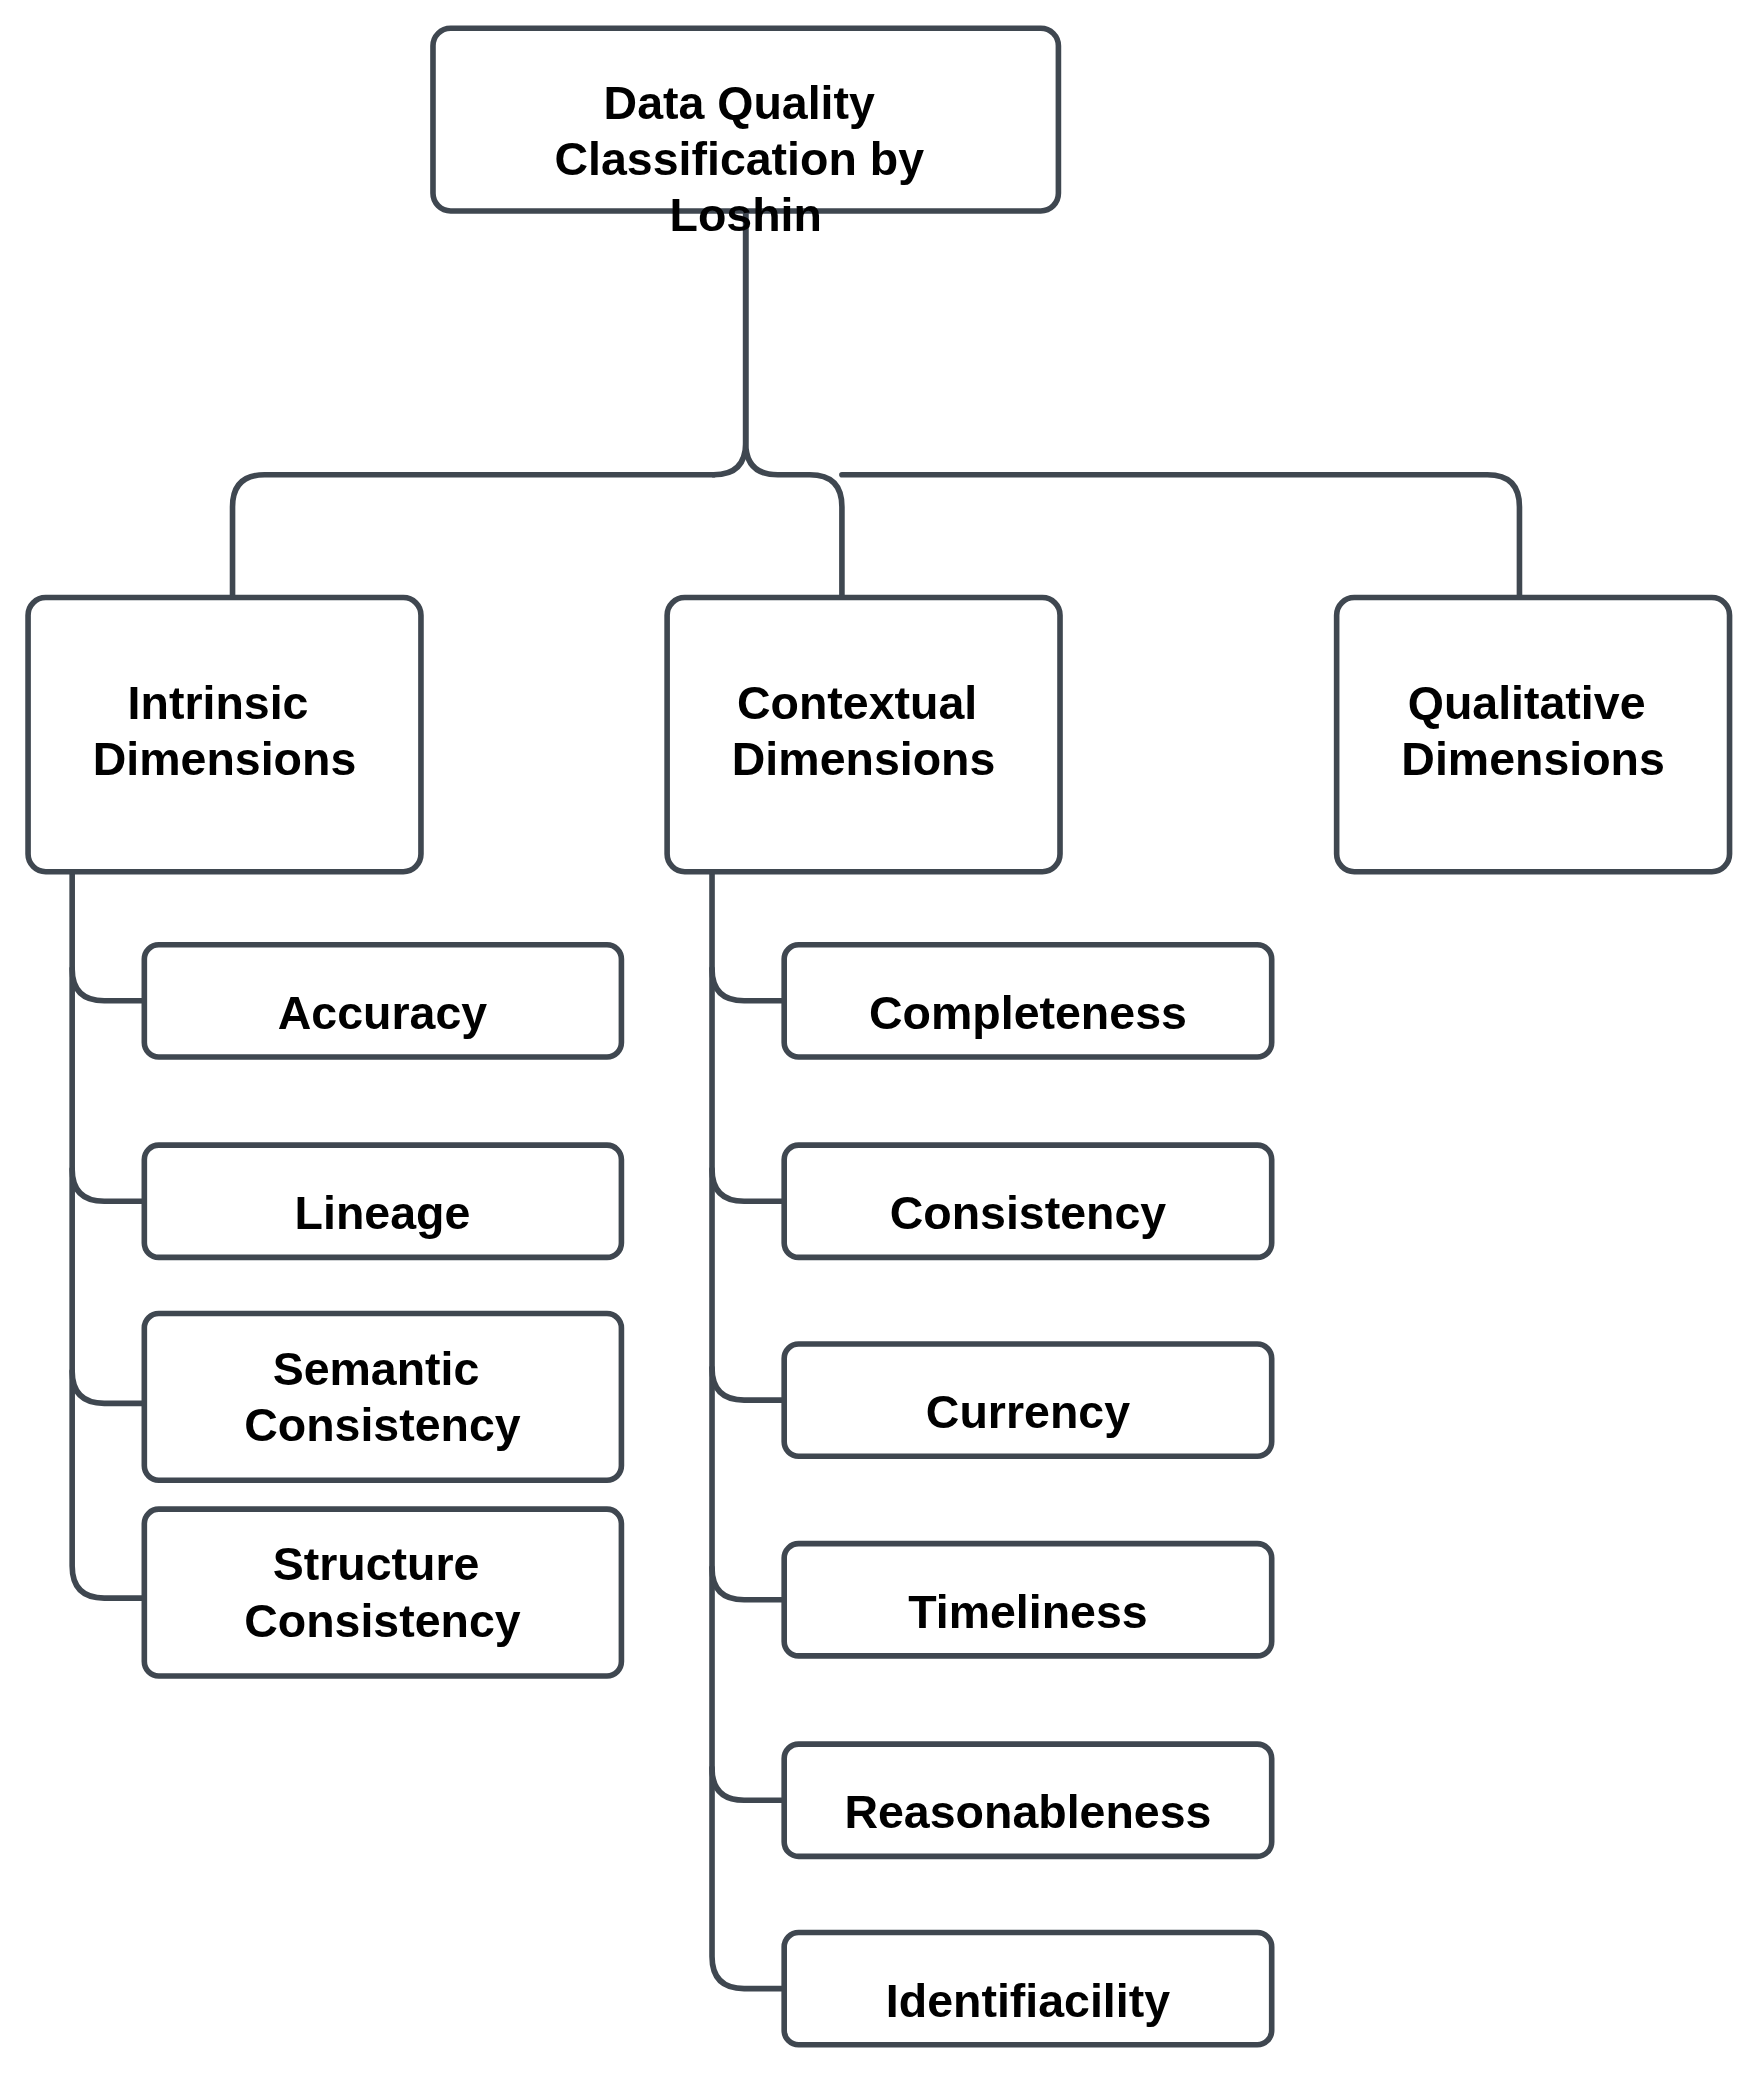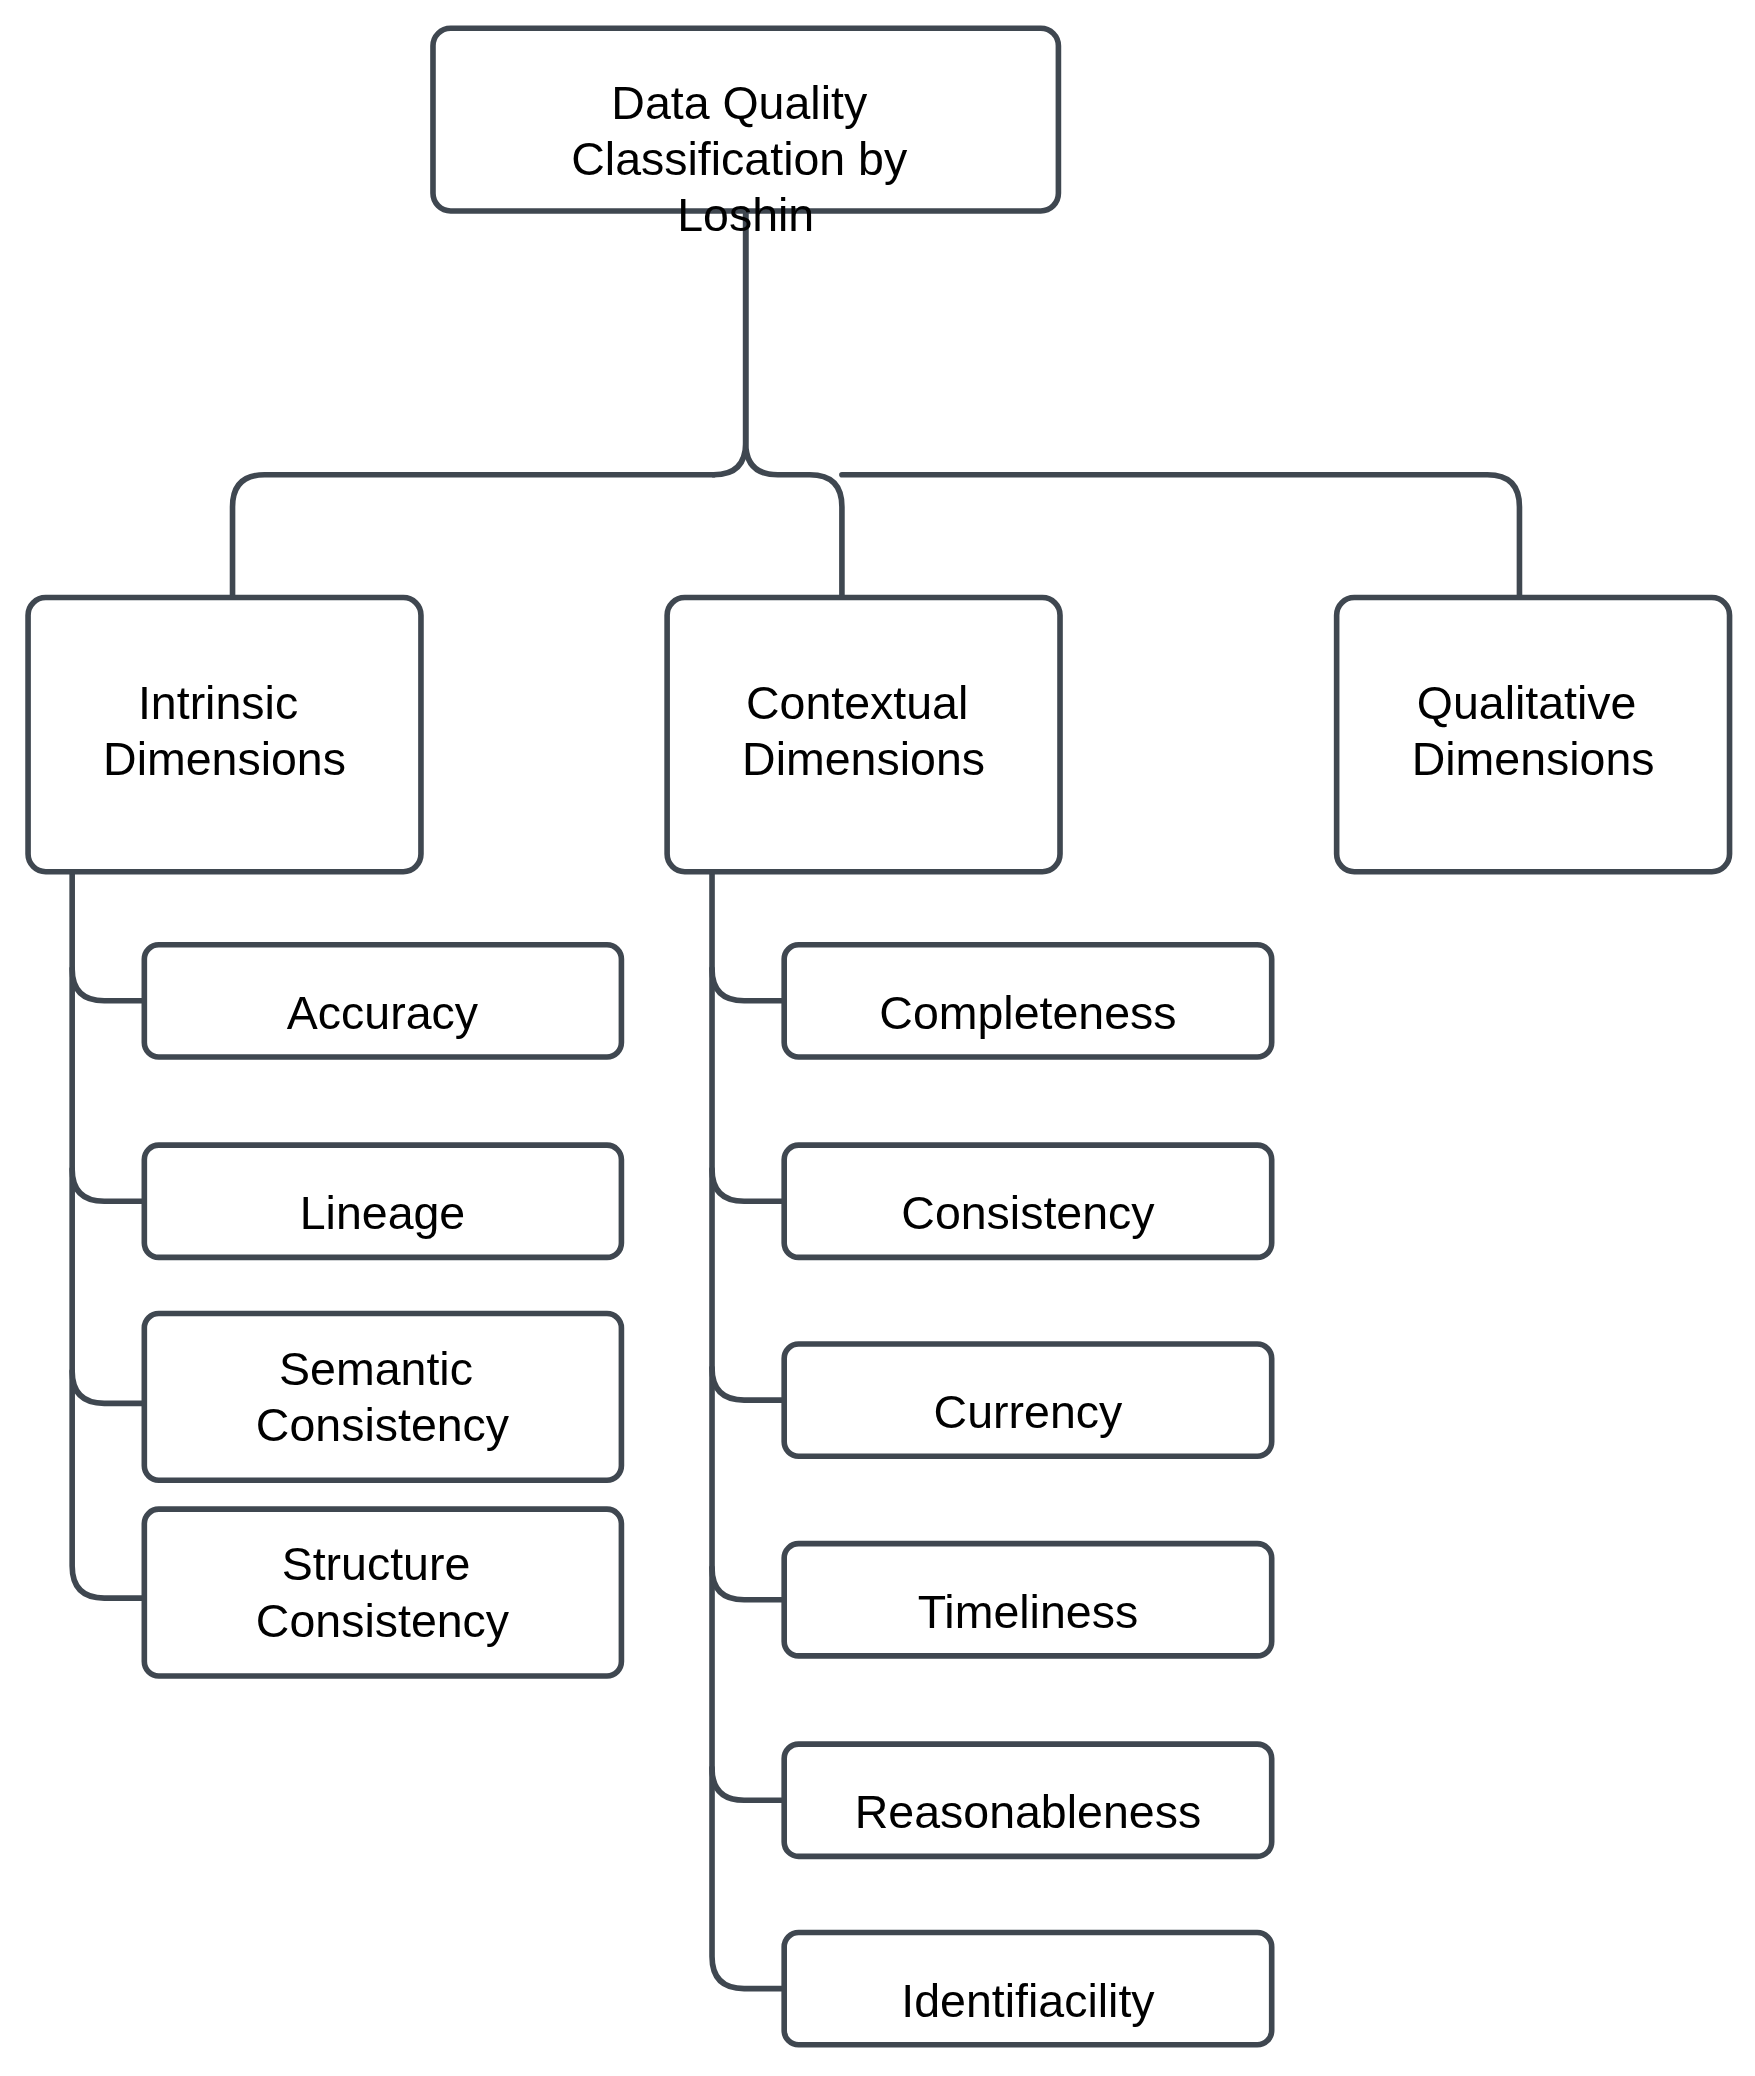--- a/index.html
+++ b/index.html
@@ -11,20 +11,21 @@
     width: 1756px;
     height: 2077px;
     font-family: "Liberation Sans", sans-serif;
     overflow: hidden;
   }
   #diagram-root {
     position: relative;
     width: 1756px;
     height: 2077px;
     background: #ffffff;
+    font-weight: bold;
   }
   svg.flow {
     display: block;
     width: 1756px;
     height: 2077px;
   }
   .node-box {
     fill: #ffffff;
     stroke: #3f4750;
     stroke-width: 7;

